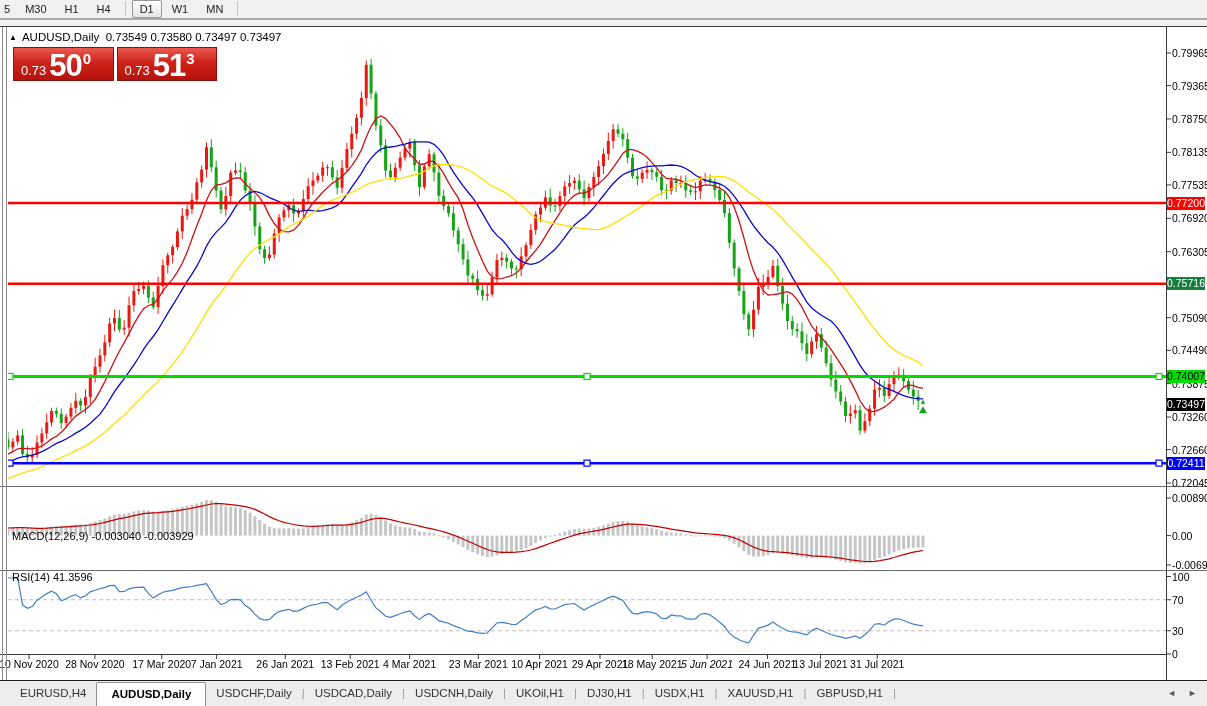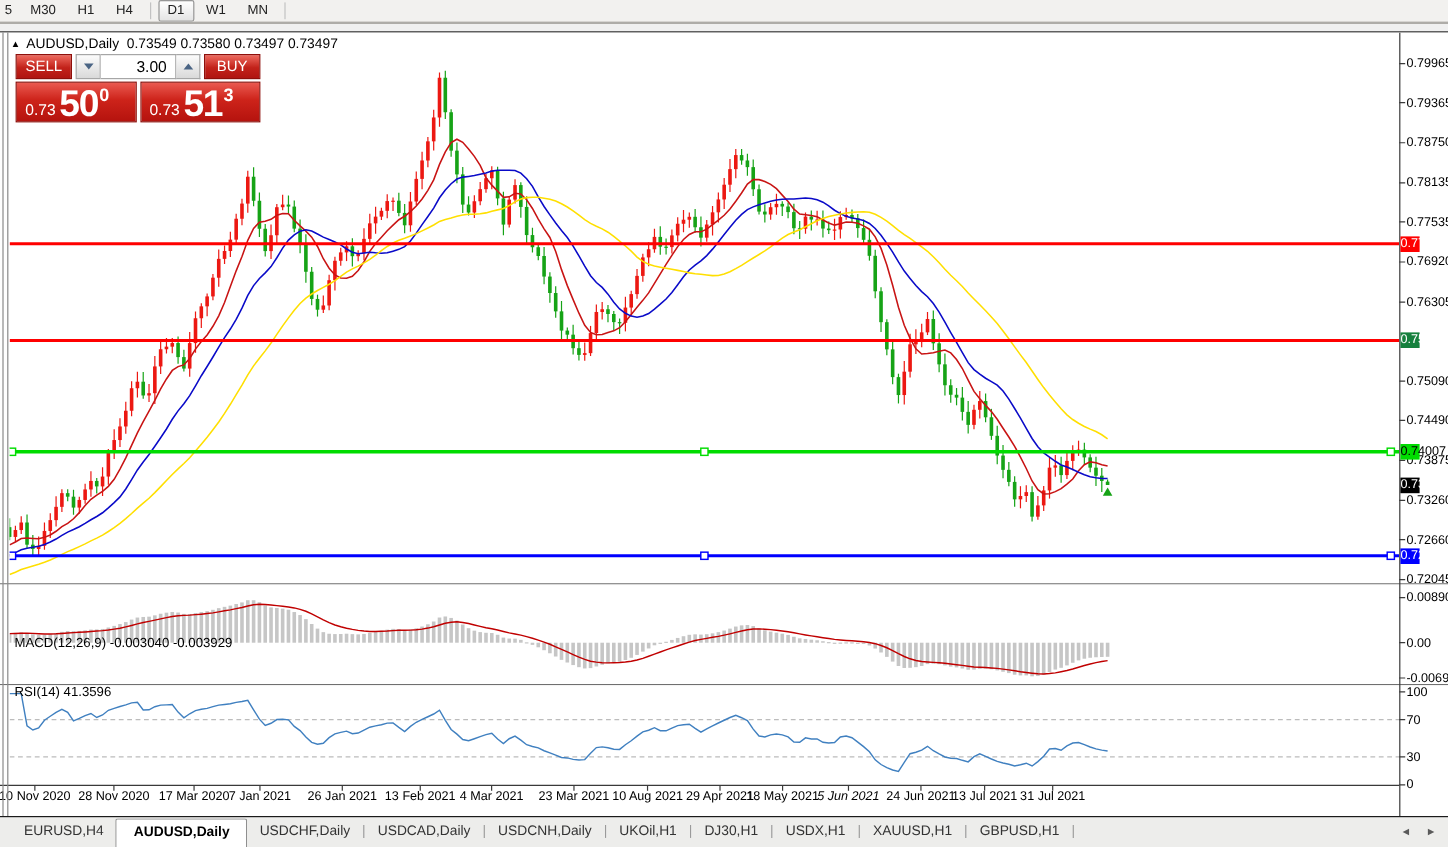--- a/index.html
+++ b/index.html
@@ -15,21 +15,21 @@
   .tf-sep{width:1px;height:14px;background:#c2c2c2;margin:0 5px;}
   
   .chart-window{position:absolute;top:26px;left:0;width:1207px;height:653px;background:#fff;
                 border-top:1px solid #3a3a3a;box-sizing:content-box;}
   .wframe{position:absolute;top:0;width:1px;height:653px;background:#8b8b8b;}
   #cv{position:absolute;top:0;left:0;}
   .chart-title{position:absolute;left:9px;top:4px;font-size:11.5px;color:#000;white-space:pre;}
   .chart-title .tri{font-size:8px;position:relative;top:-1px;margin-right:5px;color:#000;}
   .pane-label{position:absolute;left:12px;font-size:11px;color:#000;}
   .axis-label{position:absolute;left:1172px;width:34px;height:14px;font-size:10.5px;color:#000;line-height:14px;}
-  .axis-badge{position:absolute;left:1167px;width:16px;height:13px;font-size:10.5px;line-height:13px;text-align:center;}
+  .axis-badge{position:absolute;left:1167px;width:38px;height:13px;font-size:10.5px;line-height:13px;text-align:center;}
   .date-label{position:absolute;top:631px;font-size:10.5px;color:#000;transform:translateX(-50%);white-space:nowrap;}
   .price-axis-bg{position:absolute;left:1167px;top:0;width:40px;height:653px;}
   
   .trade-panel{position:absolute;left:13px;top:18px;width:204px;}
   .tp-row1{display:flex;height:21px;}
   .tp-btn{width:47px;background:linear-gradient(#ee6a5f,#c2221a 55%,#b01511);color:#fff;font-size:12.5px;
           border:1px solid #8e0f0b;font-family:inherit;padding:0;line-height:19px;text-align:center;}
   .spin{width:19px;background:linear-gradient(#fcfcfc,#d9d9d9);border:1px solid #a6a6a6;border-left:none;
         display:flex;align-items:center;justify-content:center;}
   .spin.first{border-left:1px solid #a6a6a6;margin-left:3px;}
@@ -751,43 +751,32 @@
         <div class="axis-label" style="top:596.75px;">30</div>
         <div class="axis-label" style="top:620px;">0</div>
         <div class="date-label" style="left:29.044999999999998px;">10 Nov 2020</div>
         <div class="date-label" style="left:94.925px;">28 Nov 2020</div>
         <div class="date-label" style="left:161.72px;">17 Mar 2020</div>
         <div class="date-label" style="left:216.62px;">7 Jan 2021</div>
         <div class="date-label" style="left:285.245px;">26 Jan 2021</div>
         <div class="date-label" style="left:350.21px;">13 Feb 2021</div>
         <div class="date-label" style="left:409.685px;">4 Mar 2021</div>
         <div class="date-label" style="left:478.31px;">23 Mar 2021</div>
-        <div class="date-label" style="left:539.615px;">10 Aug 2021</div>
+        <div class="date-label" style="left:539.615px;">10 Apr 2021</div>
         <div class="date-label" style="left:600.005px;">29 Apr 2021</div>
         <div class="date-label" style="left:652.16px;">18 May 2021</div>
         <div class="date-label" style="left:707.0600000000001px;font-style:italic;">5 Jun 2021</div>
         <div class="date-label" style="left:767.4499999999999px;">24 Jun 2021</div>
         <div class="date-label" style="left:820.52px;">13 Jul 2021</div>
         <div class="date-label" style="left:877.25px;">31 Jul 2021</div>
       </div>
 
     <div class="chart-title"><span class="tri">▲</span><span>AUDUSD,Daily</span><span>&nbsp;&nbsp;</span><span>0.73549 0.73580 0.73497 0.73497</span></div>
 
     <div class="trade-panel">
-      <div class="tp-row1">
-        <button class="tp-btn">SELL</button>
-        <div class="spin first">
-          <span class="arr-dn"></span>
-        </div>
-        <div class="vol">3.00</div>
-        <div class="spin last">
-          <span class="arr-up"></span>
-        </div>
-        <button class="tp-btn">BUY</button>
-      </div>
       <div class="tp-row2">
         <div class="price-box">
           <span class="pfx">0.73</span>
           <span class="big">50</span>
           <span class="sup">0</span>
         </div>
         <div class="price-box">
           <span class="pfx">0.73</span>
           <span class="big">51</span>
           <span class="sup">3</span>

